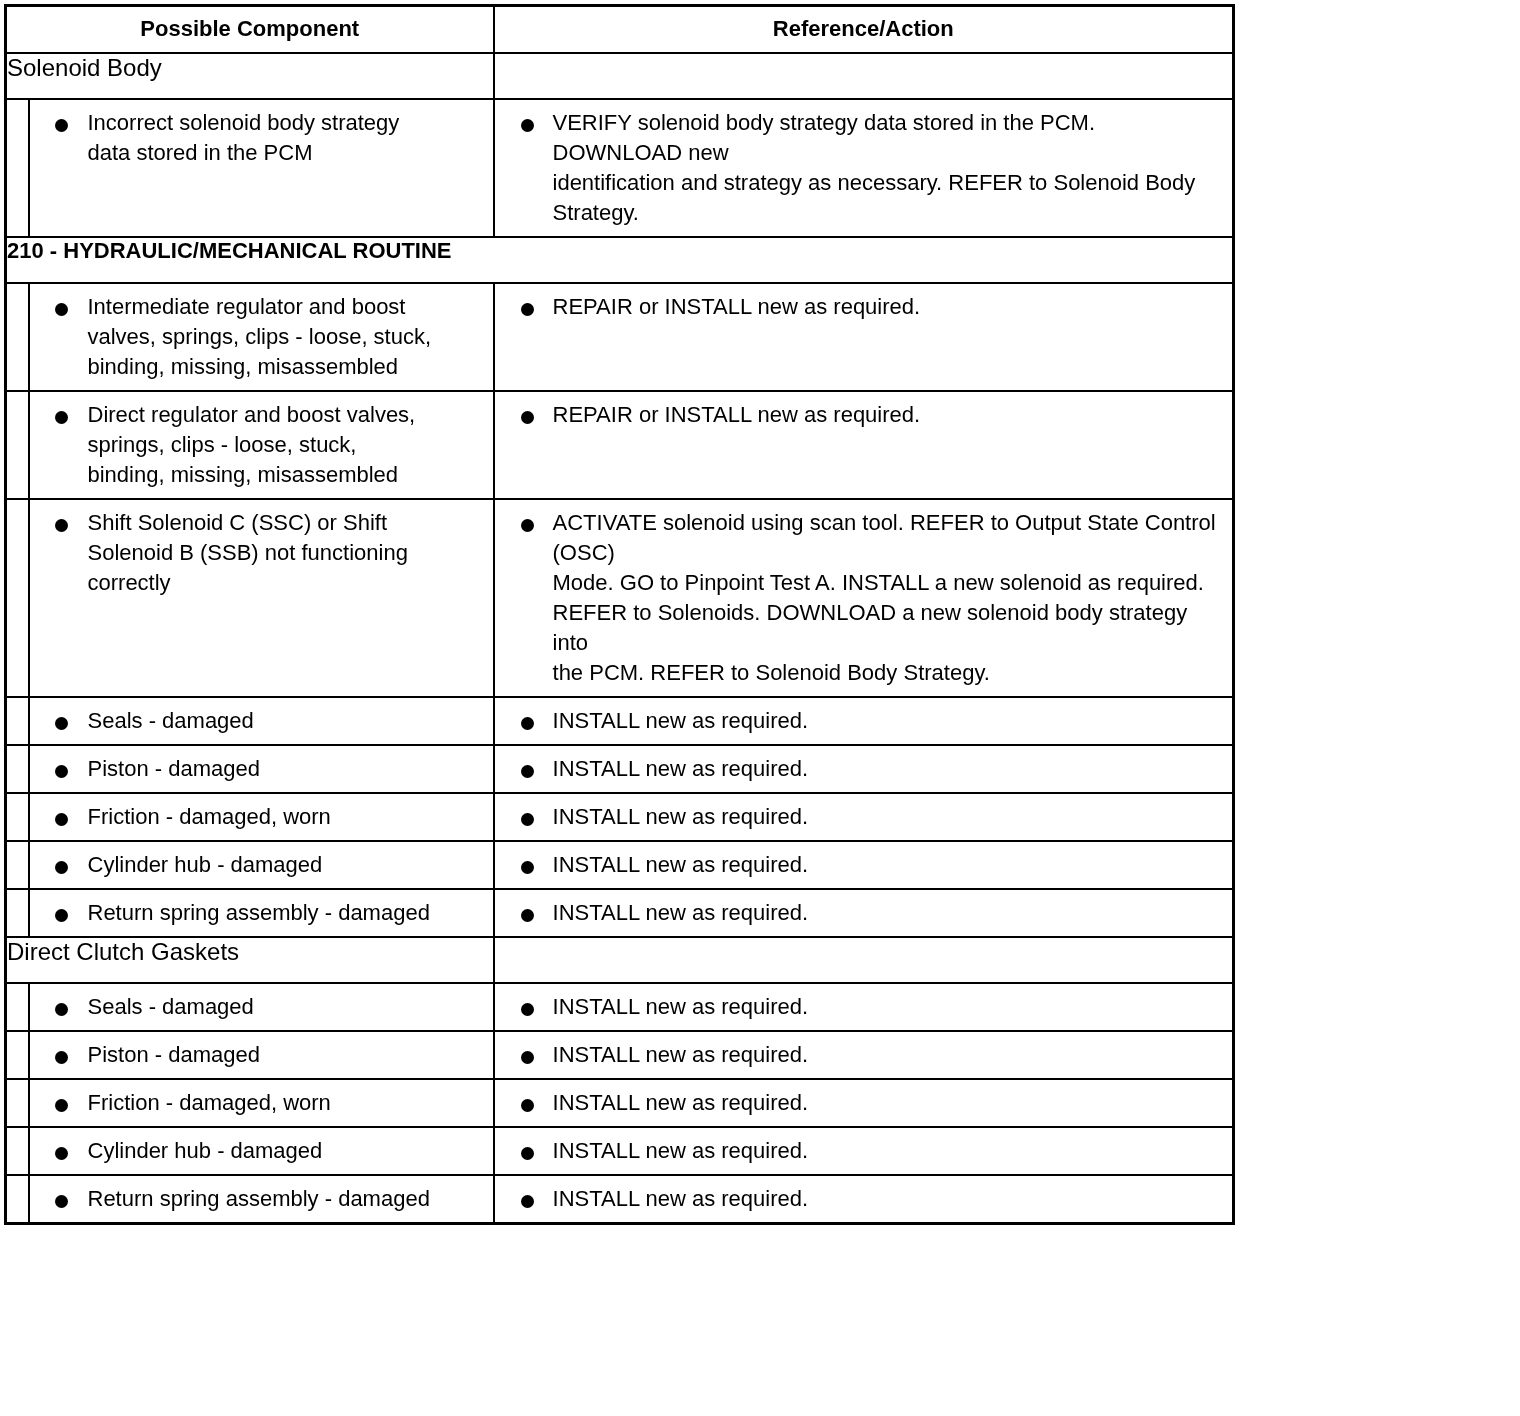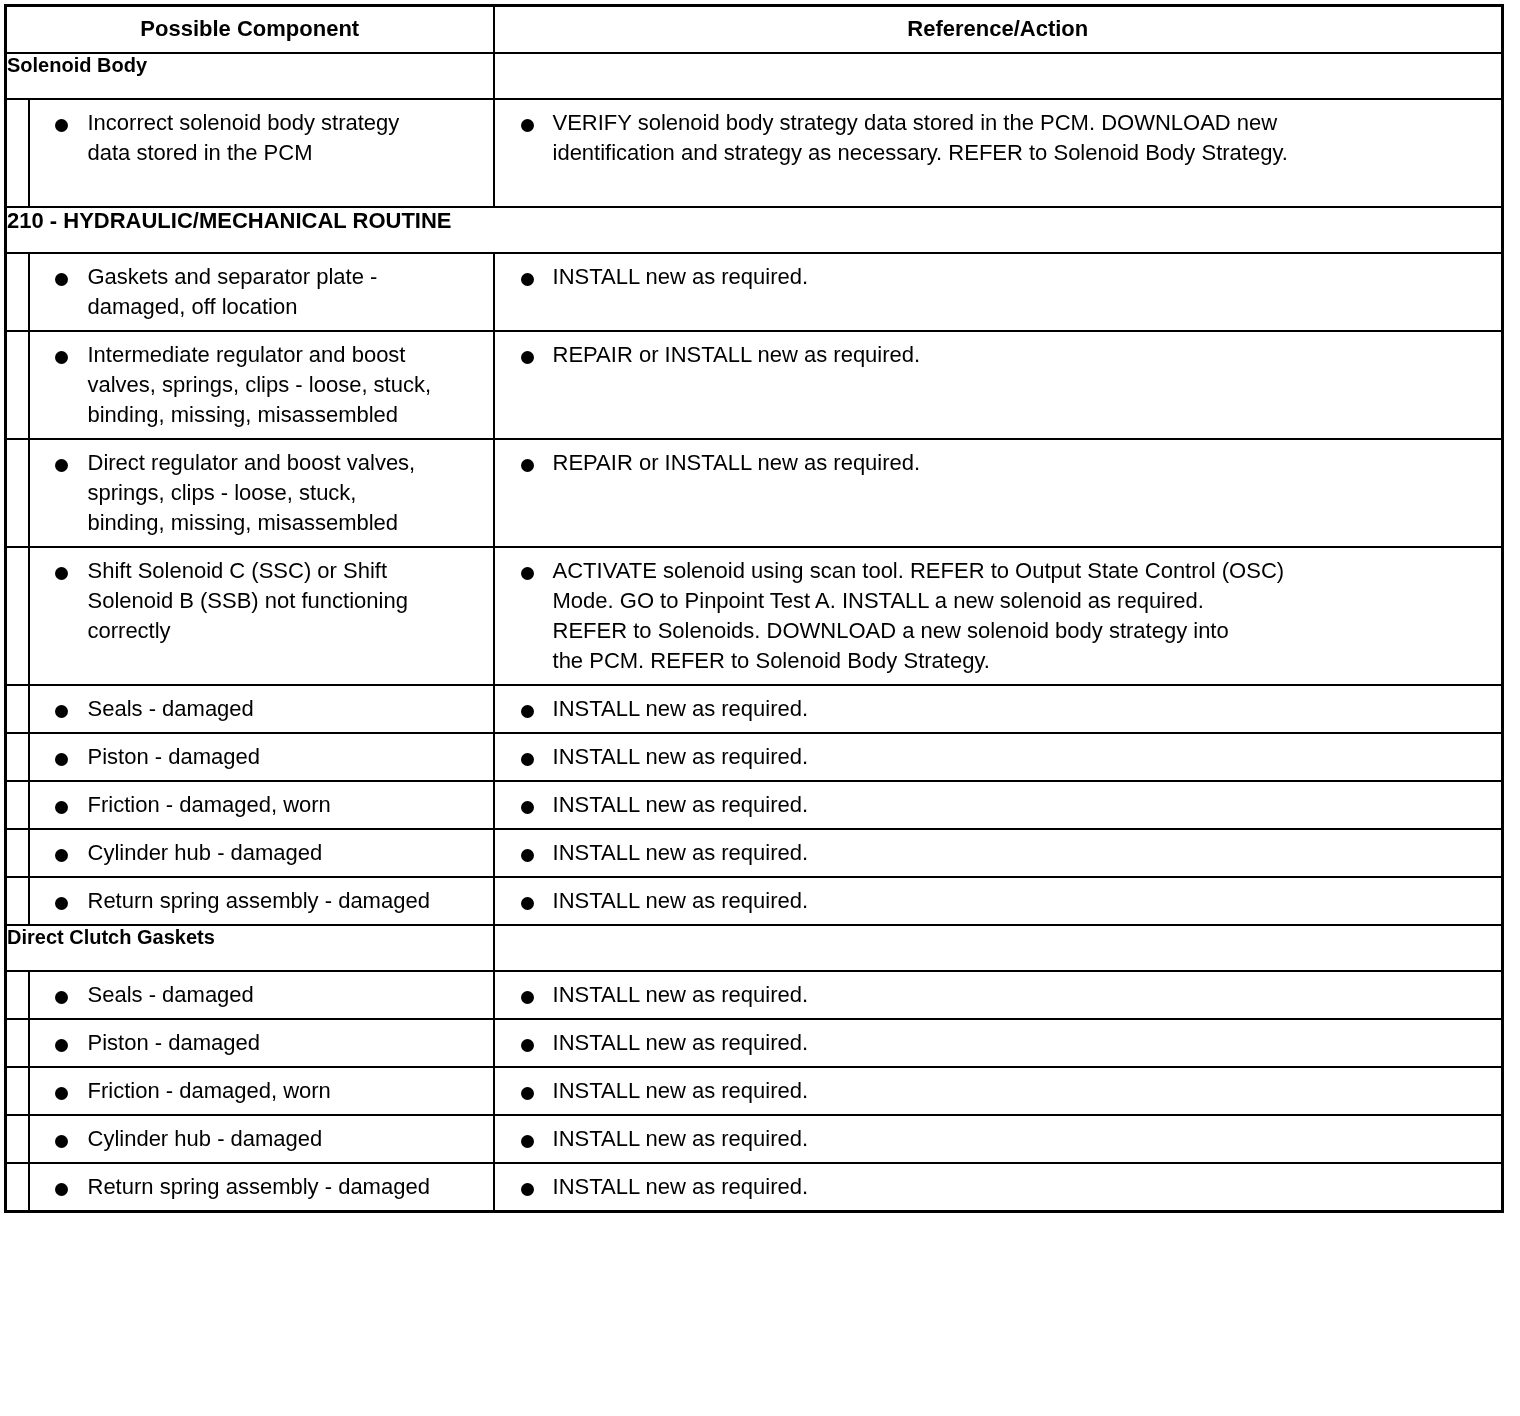--- a/index.html
+++ b/index.html
@@ -1,30 +1,30 @@
 <!DOCTYPE html>
 <html><head>
 <meta charset="utf-8">
 <style>
   html, body { margin: 0; padding: 0; background: #ffffff; }
   body { width: 1520px; height: 1416px; position: relative; overflow: hidden;
          font-family: "Liberation Sans", sans-serif; color: #000; }
-  #doc-table { position: absolute; left: 4px; top: 4px; width: 1500px;
+  #doc-table { position: absolute; left: 4px; top: 4px; width: 1231px;
     border: 3px solid #000; box-sizing: border-box; border-collapse: collapse;
     table-layout: fixed; }
   #doc-table td, #doc-table th { border: 2px solid #000; padding: 0; vertical-align: top;
     box-sizing: border-box; }
   col.c-indent { width: 23px; }
   col.c-comp { width: 465px; }
   col.c-ref { width: auto; }
   th { font-weight: bold; font-size: 22px; height: 47px; vertical-align: middle !important;
        text-align: center; }
   tr.section td.sec { font-weight: bold; font-size: 22px; height: 46px;
        vertical-align: middle; padding-left: 6px; }
-  tr.group td.grp { font-weight: bold; font-size: 20px; height: 46px;
+  tr.group td.grp { font-weight: normal; font-size: 24px; height: 46px;
        vertical-align: middle; padding-left: 6px; }
   tr.item td { font-size: 22px; line-height: 30px; }
   td.indent { border-right: 2px solid #000; }
   td.comp, td.ref { position: relative; padding: 8px 10px 8px 58px !important; margin-left: 28px; }
   td.ref { padding-left: 58px !important; }
   .bullet { position: absolute; left: 25px; top: 19px; width: 13px; height: 13px;
             border-radius: 50%; background: #000; }
   td.ref .bullet { left: 26px; }
   .txt { display: block; white-space: pre-line; }
   tr.h48 td { height: 47px; }
@@ -64,32 +64,20 @@
       <td class="ref">
           <span class="bullet"></span>
           <span class="txt">VERIFY solenoid body strategy data stored in the PCM. DOWNLOAD new
 identification and strategy as necessary. REFER to Solenoid Body Strategy.</span>
         </td>
     </tr>
 
     <tr class="section">
       <td class="sec" colspan="3">210 - HYDRAULIC/MECHANICAL ROUTINE</td>
     </tr>
-    <tr class="item h78">
-      <td class="indent"></td>
-      <td class="comp">
-          <span class="bullet"></span>
-          <span class="txt">Gaskets and separator plate -
-damaged, off location</span>
-        </td>
-      <td class="ref">
-          <span class="bullet"></span>
-          <span class="txt">INSTALL new as required.</span>
-        </td>
-    </tr>
     <tr class="item h108">
       <td class="indent"></td>
       <td class="comp">
           <span class="bullet"></span>
           <span class="txt">Intermediate regulator and boost
 valves, springs, clips - loose, stuck,
 binding, missing, misassembled</span>
         </td>
       <td class="ref">
           <span class="bullet"></span>

